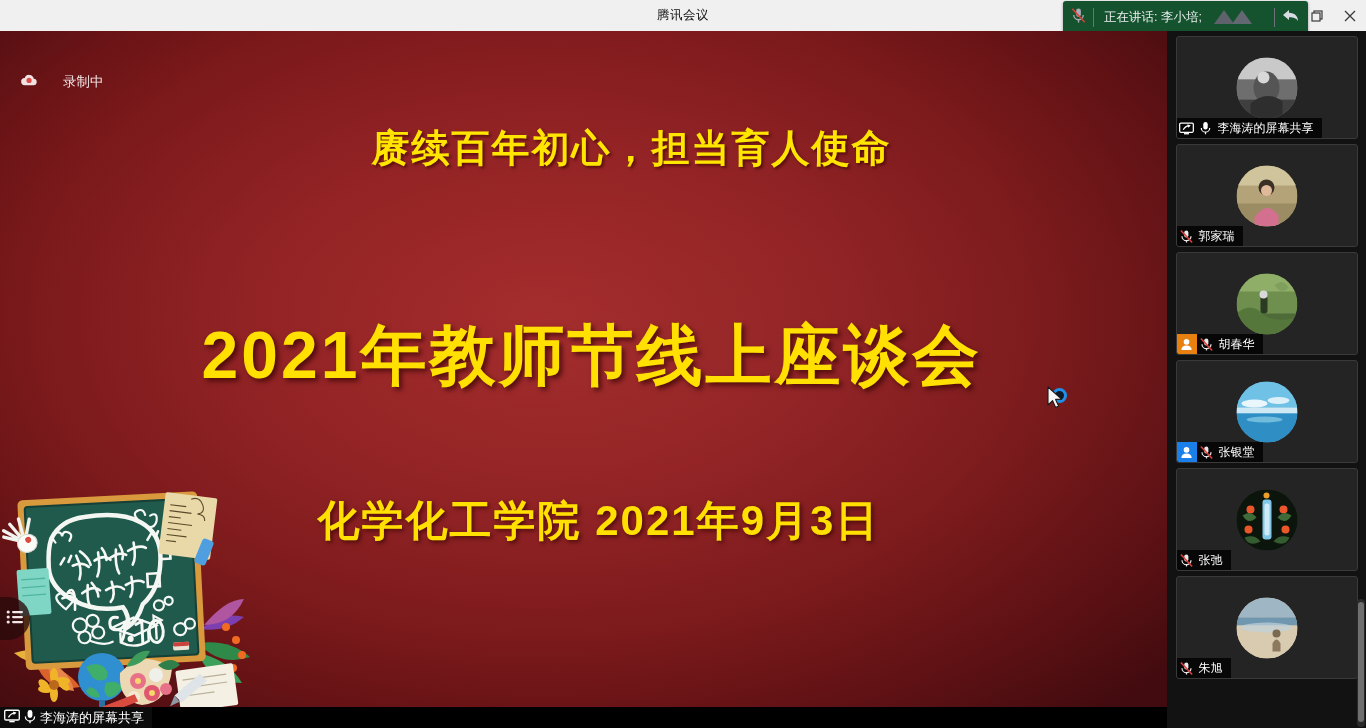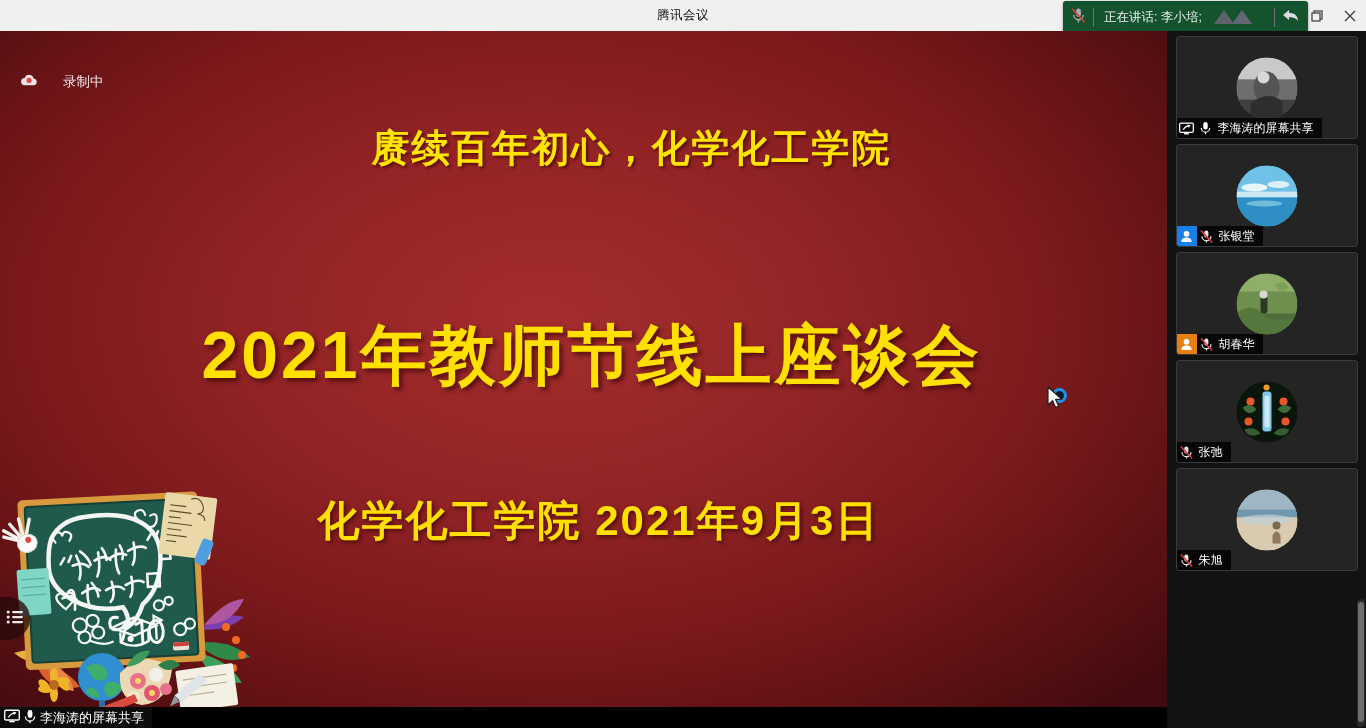--- a/index.html
+++ b/index.html
@@ -283,21 +283,21 @@
       <div class="rec-badge">
         <span>
           <svg width="19" height="14" viewBox="0 0 22 16">
             <path d="M5.5 14 a4.2 4.2 0 0 1 0-8.4 a5.4 5.4 0 0 1 10.4 1 a3.7 3.7 0 0 1 -0.6 7.4 Z" fill="#f0e3e3"></path>
             <circle cx="10.5" cy="8.5" r="3" fill="#e04a4a"></circle>
           </svg>
         </span>
         <span class="rec-text">录制中</span>
       </div>
 
-      <div class="slide-heading">赓续百年初心，化学化工学院</div>
+      <div class="slide-heading">赓续百年初心，担当育人使命</div>
       <div class="slide-title">2021年教师节线上座谈会</div>
       <div class="slide-sub">化学化工学院  2021年9月3日</div>
 
       <div class="decor">
         <svg width="268" height="246" viewBox="0 0 268 246">
 
           <path d="M208 152 q26 -18 44 -12 q-18 16 -44 12 Z" fill="#7b3fb0"></path>
           <path d="M212 148 q22 -26 40 -26 q-12 26 -40 26 Z" fill="#b0559f"></path>
           <path d="M206 166 q32 -4 52 14 q-30 10 -52 -14 Z" fill="#2f8a4a"></path>
           <path d="M206 176 q30 6 44 30 q-32 0 -44 -30 Z" fill="#3aa05a"></path>
@@ -510,20 +510,74 @@
           <svg width="11" height="14" viewBox="0 0 12 15">
             <rect x="3.6" y="1" width="4.8" height="8" rx="2.4" fill="#fff"></rect>
             <path d="M1.4 7.4 a4.6 4.6 0 0 0 9.2 0" fill="none" stroke="#fff" stroke-width="1.3"></path>
             <path d="M6 12 v2.2" stroke="#fff" stroke-width="1.3"></path>
           </svg>
         </span>
         <span class="np-name">李海涛的屏幕共享</span>
       </div>
     </div>
 
+    <div class="tile">
+      <div class="avatar-circle">
+        <svg width="61" height="61" viewBox="0 0 61 61">
+          <rect width="61" height="61" fill="#b4a279"></rect>
+          <rect y="0" width="61" height="20" fill="#cfc49b"></rect>
+          <rect y="38" width="61" height="23" fill="#9c8c63"></rect>
+          <circle cx="30" cy="22" r="8" fill="#3a3026"></circle>
+          <circle cx="30" cy="25" r="5.5" fill="#e0b89a"></circle>
+          <path d="M18 52 q12 -18 24 -2 l0 11 l-24 0 z" fill="#d4708f"></path>
+        </svg>
+      </div>
+      <div class="nameplate">
+        <span class="np-icon">
+          <svg width="15" height="15" viewBox="0 0 16 16">
+            <rect x="5.6" y="1.6" width="4.4" height="7.4" rx="2.2" fill="#e8e8e8"></rect>
+            <path d="M3.2 7.6 a4.8 4.8 0 0 0 9.6 0" fill="none" stroke="#e8e8e8" stroke-width="1.3"></path>
+            <path d="M8 12.2 v2.3" stroke="#e8e8e8" stroke-width="1.3"></path>
+            <path d="M2 1.6 L14 14.4" stroke="#e03c3c" stroke-width="1.7"></path>
+          </svg>
+        </span>
+        <span class="np-name">郭家瑞</span>
+      </div>
+    </div>
+
+    <div class="tile">
+      <div class="avatar-circle">
+        <svg width="61" height="61" viewBox="0 0 61 61">
+          <rect width="61" height="61" fill="#6f8f4e"></rect>
+          <rect y="0" width="61" height="18" fill="#8fae68"></rect>
+          <rect y="40" width="61" height="21" fill="#4f6b38"></rect>
+          <path d="M0 40 q14 -12 26 0 q10 10 35 4 l0 17 l-61 0 z" fill="#56773c"></path>
+          <rect x="24" y="22" width="7" height="18" rx="3" fill="#2b3a22"></rect>
+          <circle cx="27" cy="21" r="4" fill="#d8d8d8"></circle>
+          <path d="M38 12 q8 -8 14 2 q-6 8 -14 -2 z" fill="#7fa05c"></path>
+        </svg>
+      </div>
+      <div class="nameplate">
+        <span class="np-badge orange">
+          <svg width="13" height="13" viewBox="0 0 14 14">
+            <circle cx="7" cy="4.2" r="3" fill="#fff"></circle>
+            <path d="M1.5 13 q0 -5 5.5 -5 q5.5 0 5.5 5 z" fill="#fff"></path>
+          </svg>
+        </span>
+        <span class="np-icon">
+          <svg width="15" height="15" viewBox="0 0 16 16">
+            <rect x="5.6" y="1.6" width="4.4" height="7.4" rx="2.2" fill="#e8e8e8"></rect>
+            <path d="M3.2 7.6 a4.8 4.8 0 0 0 9.6 0" fill="none" stroke="#e8e8e8" stroke-width="1.3"></path>
+            <path d="M8 12.2 v2.3" stroke="#e8e8e8" stroke-width="1.3"></path>
+            <path d="M2 1.6 L14 14.4" stroke="#e03c3c" stroke-width="1.7"></path>
+          </svg>
+        </span>
+        <span class="np-name">胡春华</span>
+      </div>
+    </div>
 
     <div class="tile">
       <div class="avatar-circle">
         <svg width="61" height="61" viewBox="0 0 61 61">
           <rect width="61" height="61" fill="#4fa8d8"></rect>
           <rect y="0" width="61" height="26" fill="#6fc2e6"></rect>
           <rect y="26" width="61" height="6" fill="#cfe9f4"></rect>
           <rect y="32" width="61" height="29" fill="#2f8fc4"></rect>
           <ellipse cx="18" cy="22" rx="13" ry="4" fill="#ffffff" opacity=".85"></ellipse>
           <ellipse cx="42" cy="19" rx="11" ry="3.4" fill="#ffffff" opacity=".75"></ellipse>
@@ -539,51 +593,20 @@
         </span>
         <span class="np-icon">
           <svg width="15" height="15" viewBox="0 0 16 16">
             <rect x="5.6" y="1.6" width="4.4" height="7.4" rx="2.2" fill="#e8e8e8"></rect>
             <path d="M3.2 7.6 a4.8 4.8 0 0 0 9.6 0" fill="none" stroke="#e8e8e8" stroke-width="1.3"></path>
             <path d="M8 12.2 v2.3" stroke="#e8e8e8" stroke-width="1.3"></path>
             <path d="M2 1.6 L14 14.4" stroke="#e03c3c" stroke-width="1.7"></path>
           </svg>
         </span>
         <span class="np-name">张银堂</span>
-      </div>
-    </div>
-
-    <div class="tile">
-      <div class="avatar-circle">
-        <svg width="61" height="61" viewBox="0 0 61 61">
-          <rect width="61" height="61" fill="#6f8f4e"></rect>
-          <rect y="0" width="61" height="18" fill="#8fae68"></rect>
-          <rect y="40" width="61" height="21" fill="#4f6b38"></rect>
-          <path d="M0 40 q14 -12 26 0 q10 10 35 4 l0 17 l-61 0 z" fill="#56773c"></path>
-          <rect x="24" y="22" width="7" height="18" rx="3" fill="#2b3a22"></rect>
-          <circle cx="27" cy="21" r="4" fill="#d8d8d8"></circle>
-          <path d="M38 12 q8 -8 14 2 q-6 8 -14 -2 z" fill="#7fa05c"></path>
-        </svg>
-      </div>
-      <div class="nameplate">
-        <span class="np-badge orange">
-          <svg width="13" height="13" viewBox="0 0 14 14">
-            <circle cx="7" cy="4.2" r="3" fill="#fff"></circle>
-            <path d="M1.5 13 q0 -5 5.5 -5 q5.5 0 5.5 5 z" fill="#fff"></path>
-          </svg>
-        </span>
-        <span class="np-icon">
-          <svg width="15" height="15" viewBox="0 0 16 16">
-            <rect x="5.6" y="1.6" width="4.4" height="7.4" rx="2.2" fill="#e8e8e8"></rect>
-            <path d="M3.2 7.6 a4.8 4.8 0 0 0 9.6 0" fill="none" stroke="#e8e8e8" stroke-width="1.3"></path>
-            <path d="M8 12.2 v2.3" stroke="#e8e8e8" stroke-width="1.3"></path>
-            <path d="M2 1.6 L14 14.4" stroke="#e03c3c" stroke-width="1.7"></path>
-          </svg>
-        </span>
-        <span class="np-name">胡春华</span>
       </div>
     </div>
 
     <div class="tile">
       <div class="avatar-circle">
         <svg width="61" height="61" viewBox="0 0 61 61">
           <rect width="61" height="61" fill="#0b150c"></rect>
           <rect x="26" y="10" width="9" height="40" rx="3" fill="#7fc8e8"></rect>
           <rect x="28" y="14" width="5" height="32" rx="2" fill="#cfeaf6"></rect>
           <circle cx="14" cy="20" r="4" fill="#e8562a"></circle>

